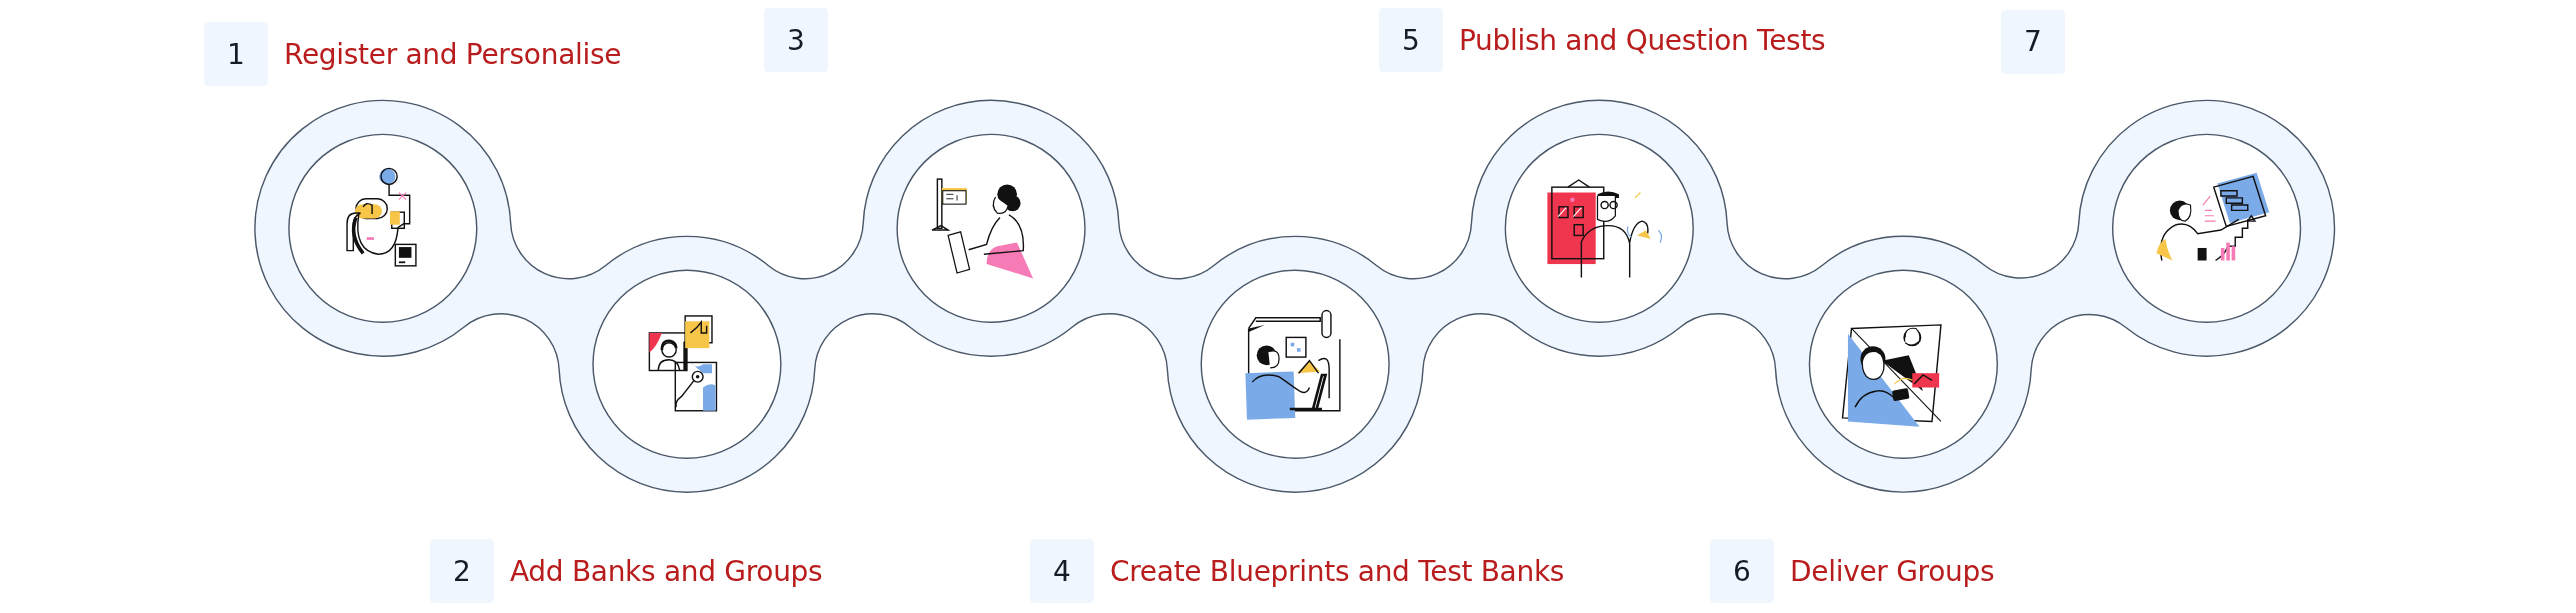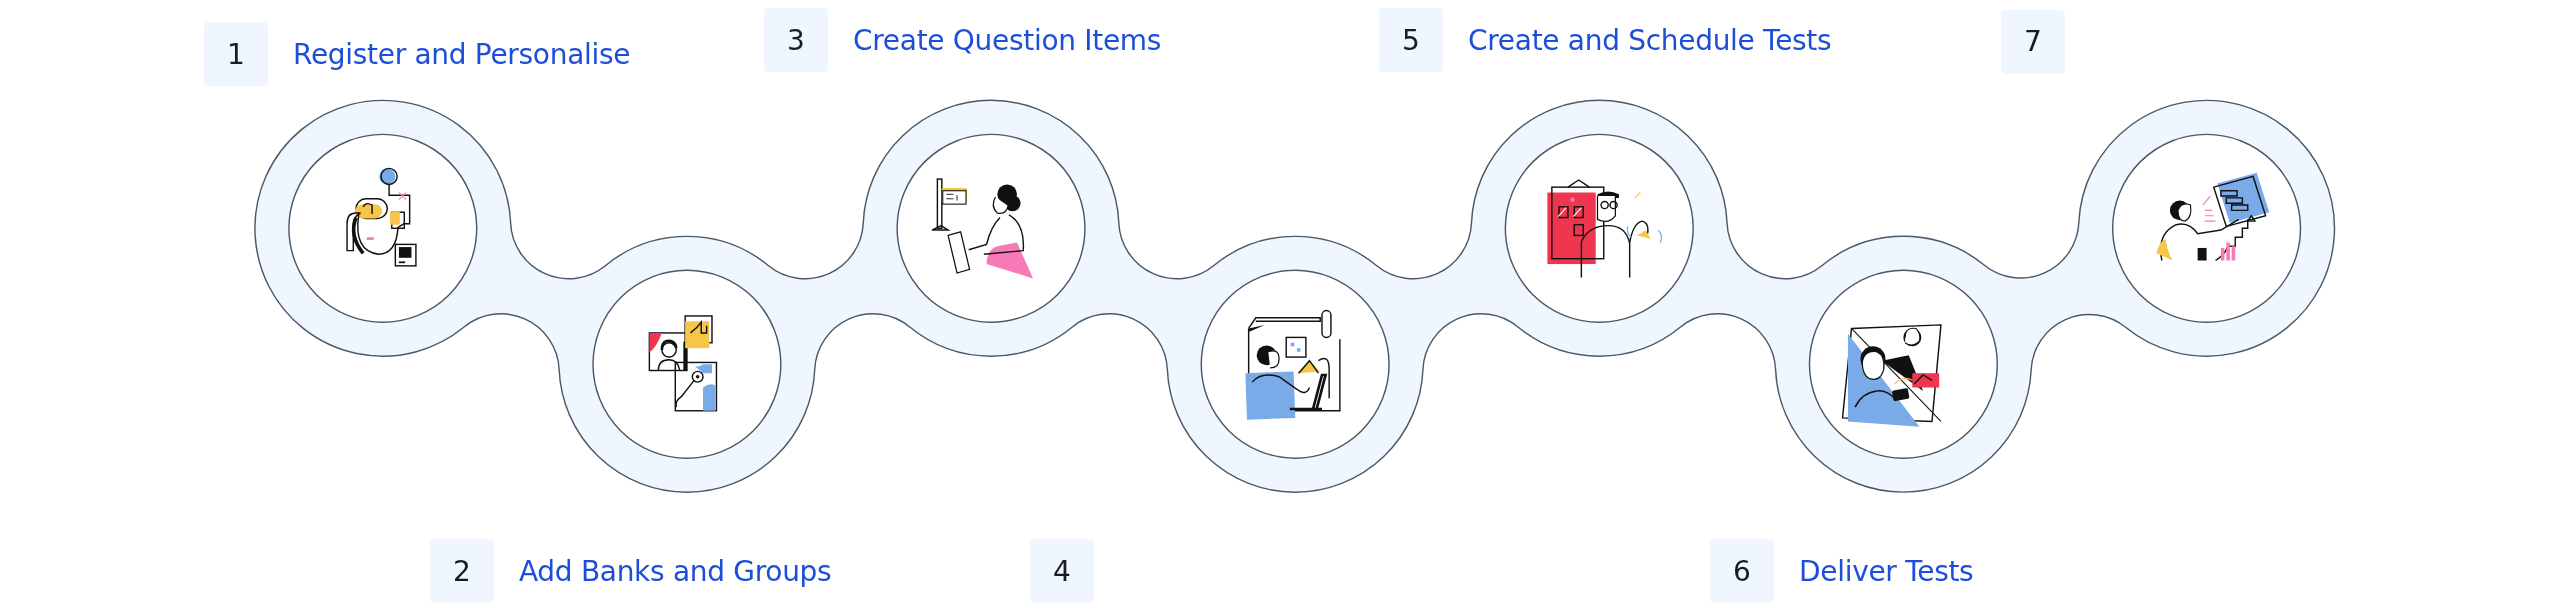--- a/index.html
+++ b/index.html
@@ -3,21 +3,21 @@
 <meta charset="utf-8">
 <style>
   html, body { margin: 0; padding: 0; background: #ffffff; }
   body { width: 2576px; height: 614px; position: relative; overflow: hidden;
          font-family: "DejaVu Sans", "Liberation Sans", sans-serif; }
   #flow { position: absolute; left: 0; top: 0; width: 2576px; height: 614px; }
   .step-label { position: absolute; display: flex; align-items: center; height: 64px; }
   .badge { width: 64px; height: 64px; border-radius: 4.5px; background: #eff6fd;
            display: flex; align-items: center; justify-content: center;
            font-size: 28px; color: #161b26; font-weight: 400; }
-  .label-text { margin-left: 25px; font-size: 28px; color: #1d4ed8; letter-spacing: -0.3px; white-space: nowrap; }
+  .label-text { margin-left: 16px; font-size: 28px; color: #b91c1c; letter-spacing: -0.3px; white-space: nowrap; }
   #s1 { left: 204px; top: 22.4px; }
   #s3 { left: 764px; top: 8px; }
   #s5 { left: 1379px; top: 8px; }
   #s7 { left: 2001px; top: 9.8px; }
   #s2 { left: 430px; top: 539px; }
   #s4 { left: 1030px; top: 539px; }
   #s6 { left: 1710px; top: 539px; }
 </style>
 </head>
 <body>
@@ -165,29 +165,29 @@
 <div class="step-label" id="s1">
   <div class="badge">1</div>
   <div class="label-text">Register and Personalise</div>
 </div>
 <div class="step-label" id="s2">
   <div class="badge">2</div>
   <div class="label-text">Add Banks and Groups</div>
 </div>
 <div class="step-label" id="s3">
   <div class="badge">3</div>
-  <div class="label-text">Create Question Items</div>
 </div>
 <div class="step-label" id="s4">
   <div class="badge">4</div>
+  <div class="label-text">Create Blueprints and Test Banks</div>
 </div>
 <div class="step-label" id="s5">
   <div class="badge">5</div>
-  <div class="label-text">Create and Schedule Tests</div>
+  <div class="label-text">Publish and Question Tests</div>
 </div>
 <div class="step-label" id="s6">
   <div class="badge">6</div>
-  <div class="label-text">Deliver Tests</div>
+  <div class="label-text">Deliver Groups</div>
 </div>
 <div class="step-label" id="s7">
   <div class="badge">7</div>
 </div>
 
 
 </body></html>

